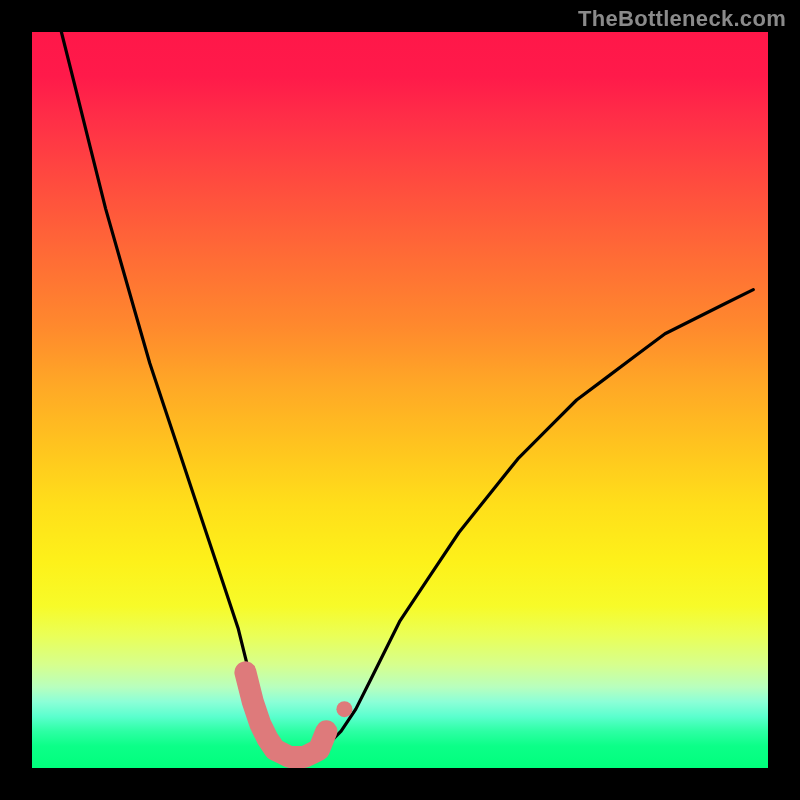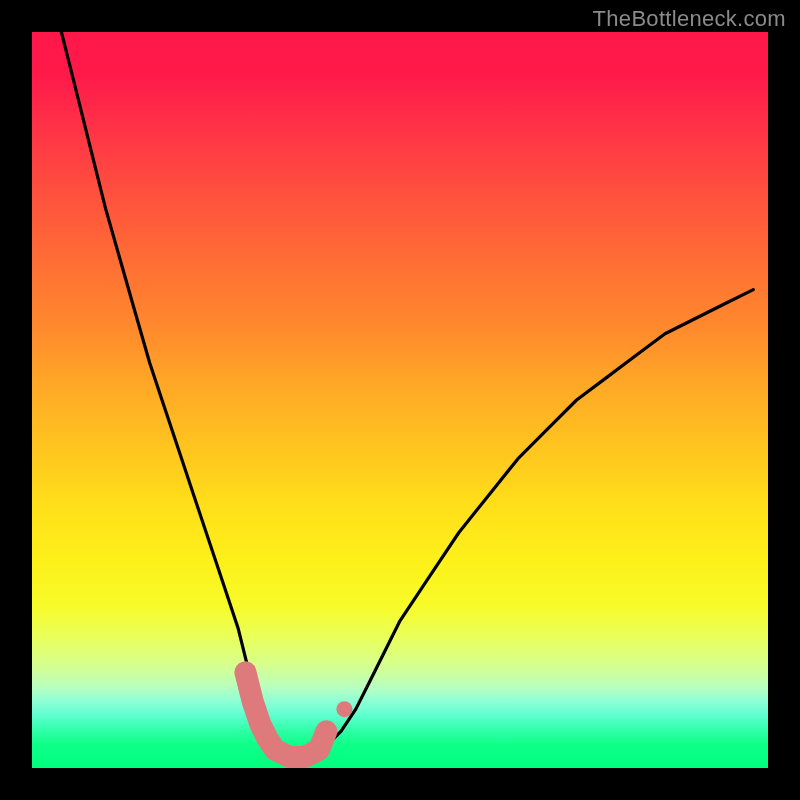--- a/index.html
+++ b/index.html
@@ -18,21 +18,21 @@
     width: 800px;
     height: 800px;
     background: #000;
   }
   .watermark {
     position: absolute;
     top: 6px;
     right: 14px;
     color: #8a8a8a;
     font-size: 22px;
-    font-weight: 400;
+    font-weight: 700;
     letter-spacing: 0.3px;
     z-index: 20;
     margin-left: 27px;
   }
   .plot {
     position: absolute;
     left: 32px;
     top: 32px;
     width: 736px;
     height: 736px;

